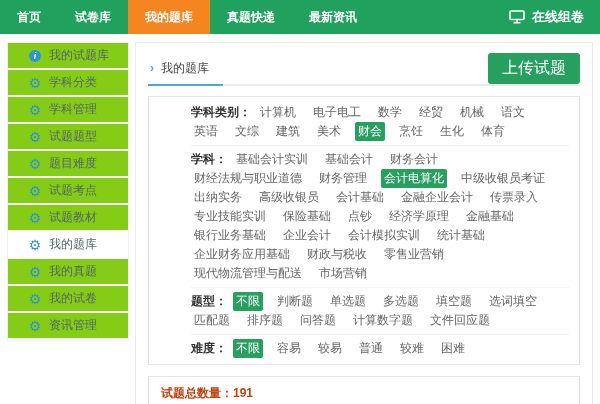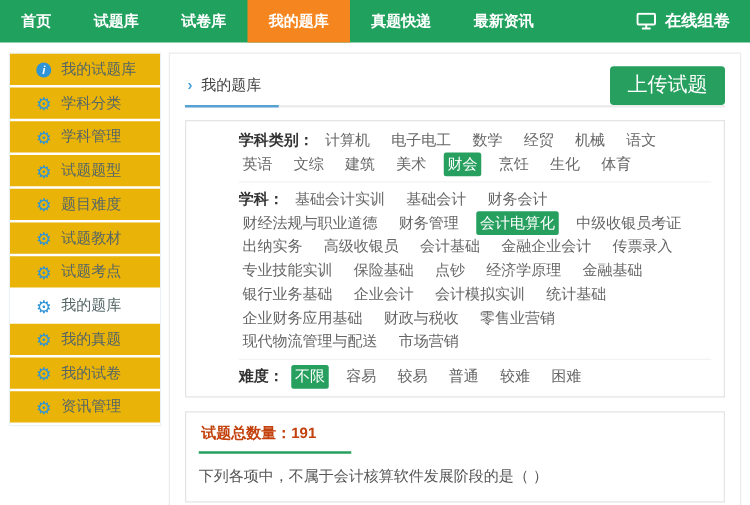--- a/index.html
+++ b/index.html
@@ -10,21 +10,21 @@
   }
   
   .topnav { height:34px; background:#21a15e; display:flex; align-items:stretch; color:#fff; }
   .nav-item { line-height:34px; padding:0 17px; font-size:12px; font-weight:bold; cursor:pointer; white-space:nowrap; }
   .nav-item.sel { background:#f5861f; }
   .nav-right { margin-left:auto; display:flex; align-items:center; gap:7px; padding-right:16px; font-size:13px; font-weight:bold; cursor:pointer; }
   
   .layout { display:flex; padding:8px 7px; gap:6px; align-items:flex-start; }
   .sidebar { width:122px; border:1px solid #edf1f5; background:#fff; flex:none; }
   .side-item { display:flex; align-items:center; gap:7px; height:25px; margin-bottom:2px;
-    background:#eab308; padding-left:20px; color:#566; cursor:pointer; }
+    background:#84cc16; padding-left:20px; color:#566; cursor:pointer; }
   .side-item.sel { background:#ffffff; }
   .s-icon { width:14px; height:14px; display:flex; align-items:center; justify-content:center; flex:none; }
   .s-icon::before { content:"⚙"; color:#2f94d5; font-size:14px; line-height:14px; }
   .side-item.info .s-icon::before {
     content:"i"; background:#2f94d5; color:#fff; border-radius:50%;
     width:12px; height:12px; line-height:12px; font-size:9px; font-weight:bold; font-style:italic; text-align:center;
   }
   
   .content { flex:1; min-width:0; border:1px solid #ececec; background:#fff; padding:10px 12px 4px; }
   .crumb-row { display:flex; justify-content:space-between; align-items:flex-end; border-bottom:2px solid #ececec; }
@@ -44,21 +44,20 @@
   .q-item { margin-top:10px; }
   .q-text { color:#555; margin-bottom:9px; }
 </style>
 </head>
 <body>
 
 <div class="topnav">
   <div style="display:flex;align-items:flex-start;">
 
   <div class="nav-item">首页</div>
-      <div class="nav-item">试题库</div>
       <div class="nav-item">试卷库</div>
       <div class="nav-item sel">我的题库</div>
       <div class="nav-item">真题快递</div>
       <div class="nav-item">最新资讯</div>
     </div>
   <div class="nav-right">
     <svg width="16" height="14" viewBox="0 0 16 14">
       <rect x="1" y="1" width="14" height="8.5" rx="1" fill="none" stroke="#ffffff" stroke-width="1.6"></rect>
       <path d="M8 9.5v2.5 M4.5 12.8h7" stroke="#ffffff" stroke-width="1.6" fill="none"></path>
     </svg>
@@ -85,25 +84,25 @@
       <div class="side-item">
         <span class="s-icon"></span>
         <span>试题题型</span>
       </div>
       <div class="side-item">
         <span class="s-icon"></span>
         <span>题目难度</span>
       </div>
       <div class="side-item">
         <span class="s-icon"></span>
-        <span>试题教材</span>
+        <span>试题考点</span>
       </div>
       <div class="side-item">
         <span class="s-icon"></span>
-        <span>试题考点</span>
+        <span>试题教材</span>
       </div>
       <div class="side-item sel">
         <span class="s-icon"></span>
         <span>我的题库</span>
       </div>
       <div class="side-item">
         <span class="s-icon"></span>
         <span>我的真题</span>
       </div>
       <div class="side-item">
@@ -125,20 +124,23 @@
     </div>
 
     <div class="filter-box">
       <div class="f-row">
         <span class="f-label">学科类别：</span><span><span class="f-opt">计算机</span><span class="f-opt">电子电工</span><span class="f-opt">数学</span><span class="f-opt">经贸</span><span class="f-opt">机械</span><span class="f-opt">语文</span><span class="f-opt">英语</span><span class="f-opt">文综</span><span class="f-opt">建筑</span><span class="f-opt">美术</span><span class="f-opt sel">财会</span><span class="f-opt">烹饪</span><span class="f-opt">生化</span><span class="f-opt">体育</span></span>
       </div>
       <div class="f-row">
         <span class="f-label">学科：</span><span><span class="f-opt">基础会计实训</span><span class="f-opt">基础会计</span><span class="f-opt">财务会计</span><span class="f-opt">财经法规与职业道德</span><span class="f-opt">财务管理</span><span class="f-opt sel">会计电算化</span><span class="f-opt">中级收银员考证</span><span class="f-opt">出纳实务</span><span class="f-opt">高级收银员</span><span class="f-opt">会计基础</span><span class="f-opt">金融企业会计</span><span class="f-opt">传票录入</span><span class="f-opt">专业技能实训</span><span class="f-opt">保险基础</span><span class="f-opt">点钞</span><span class="f-opt">经济学原理</span><span class="f-opt">金融基础</span><span class="f-opt">银行业务基础</span><span class="f-opt">企业会计</span><span class="f-opt">会计模拟实训</span><span class="f-opt">统计基础</span><span class="f-opt">企业财务应用基础</span><span class="f-opt">财政与税收</span><span class="f-opt">零售业营销</span><span class="f-opt">现代物流管理与配送</span><span class="f-opt">市场营销</span></span>
       </div>
       <div class="f-row">
+        <span class="f-label">题型：</span><span><span class="f-opt sel">不限</span><span class="f-opt">判断题</span><span class="f-opt">单选题</span><span class="f-opt">多选题</span><span class="f-opt">填空题</span><span class="f-opt">选词填空</span><span class="f-opt">匹配题</span><span class="f-opt">排序题</span><span class="f-opt">问答题</span><span class="f-opt">计算数字题</span><span class="f-opt">文件回应题</span></span>
+      </div>
+      <div class="f-row">
         <span class="f-label">难度：</span><span><span class="f-opt sel">不限</span><span class="f-opt">容易</span><span class="f-opt">较易</span><span class="f-opt">普通</span><span class="f-opt">较难</span><span class="f-opt">困难</span></span>
       </div>
     </div>
 
     <div class="q-box">
       <div class="q-total">试题总数量：191</div>
 
       <div class="q-item">
         <div class="q-text">下列各项中，不属于会计核算软件发展阶段的是（ ）</div>
 

